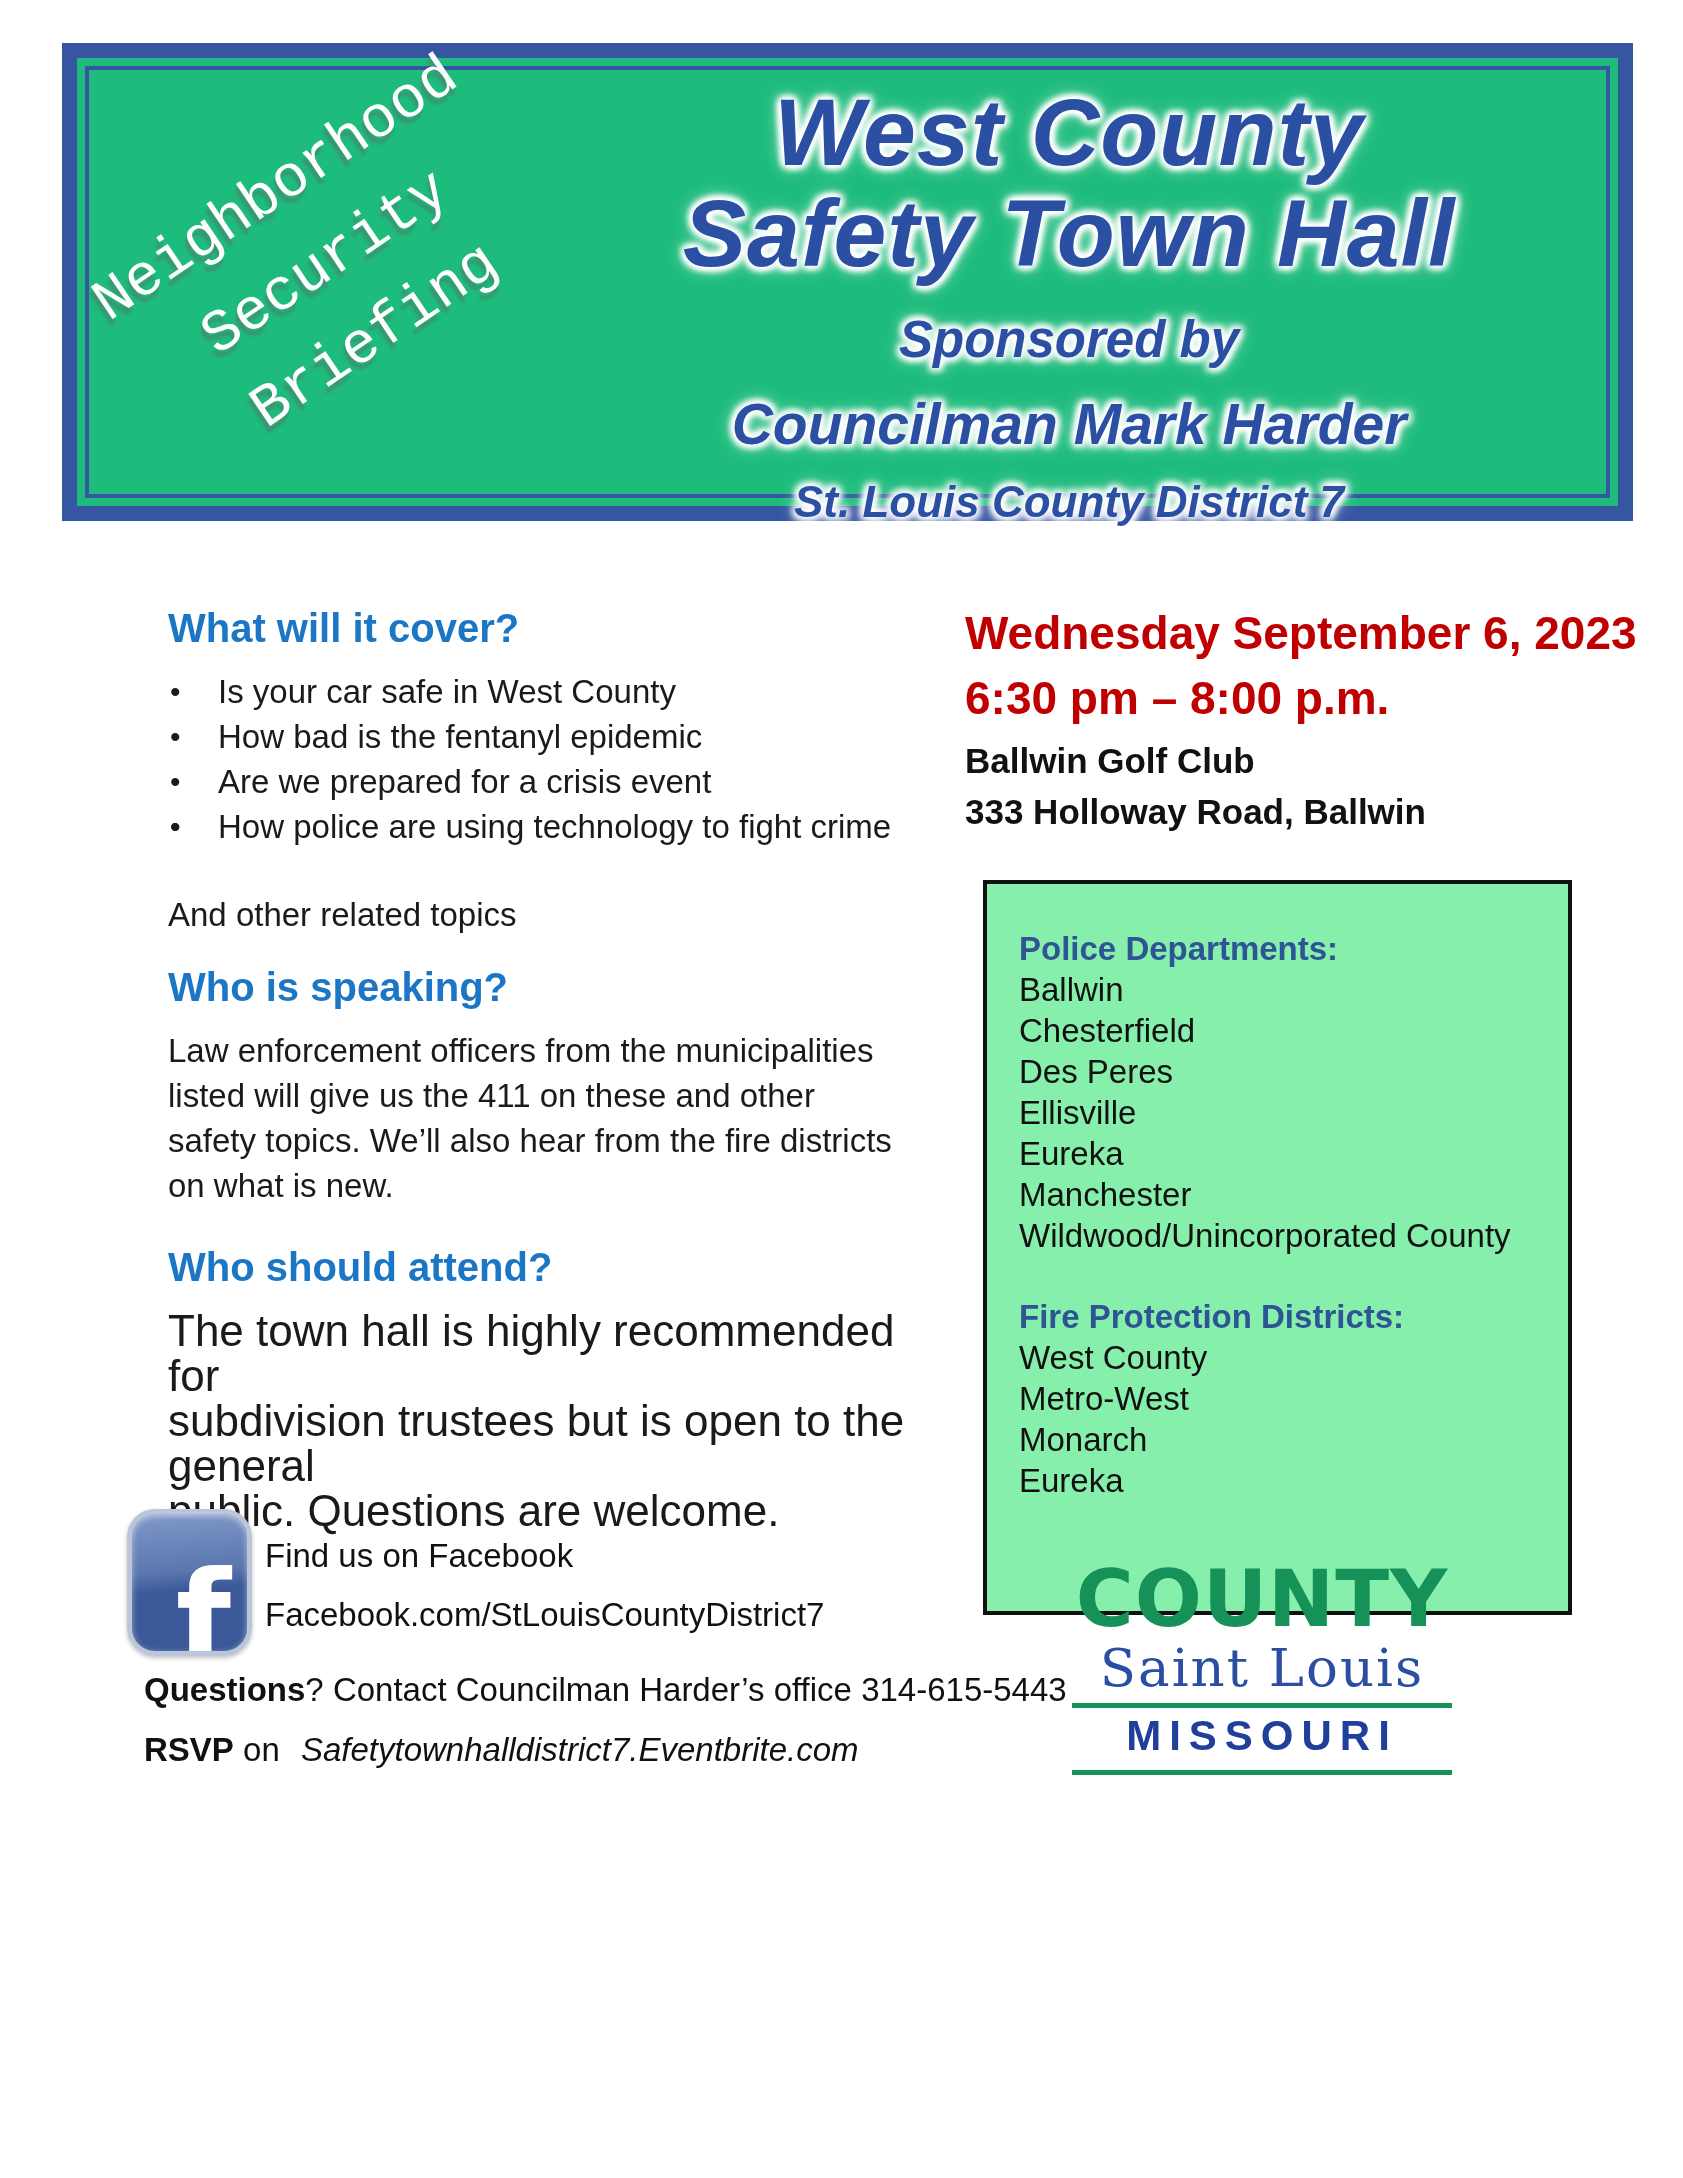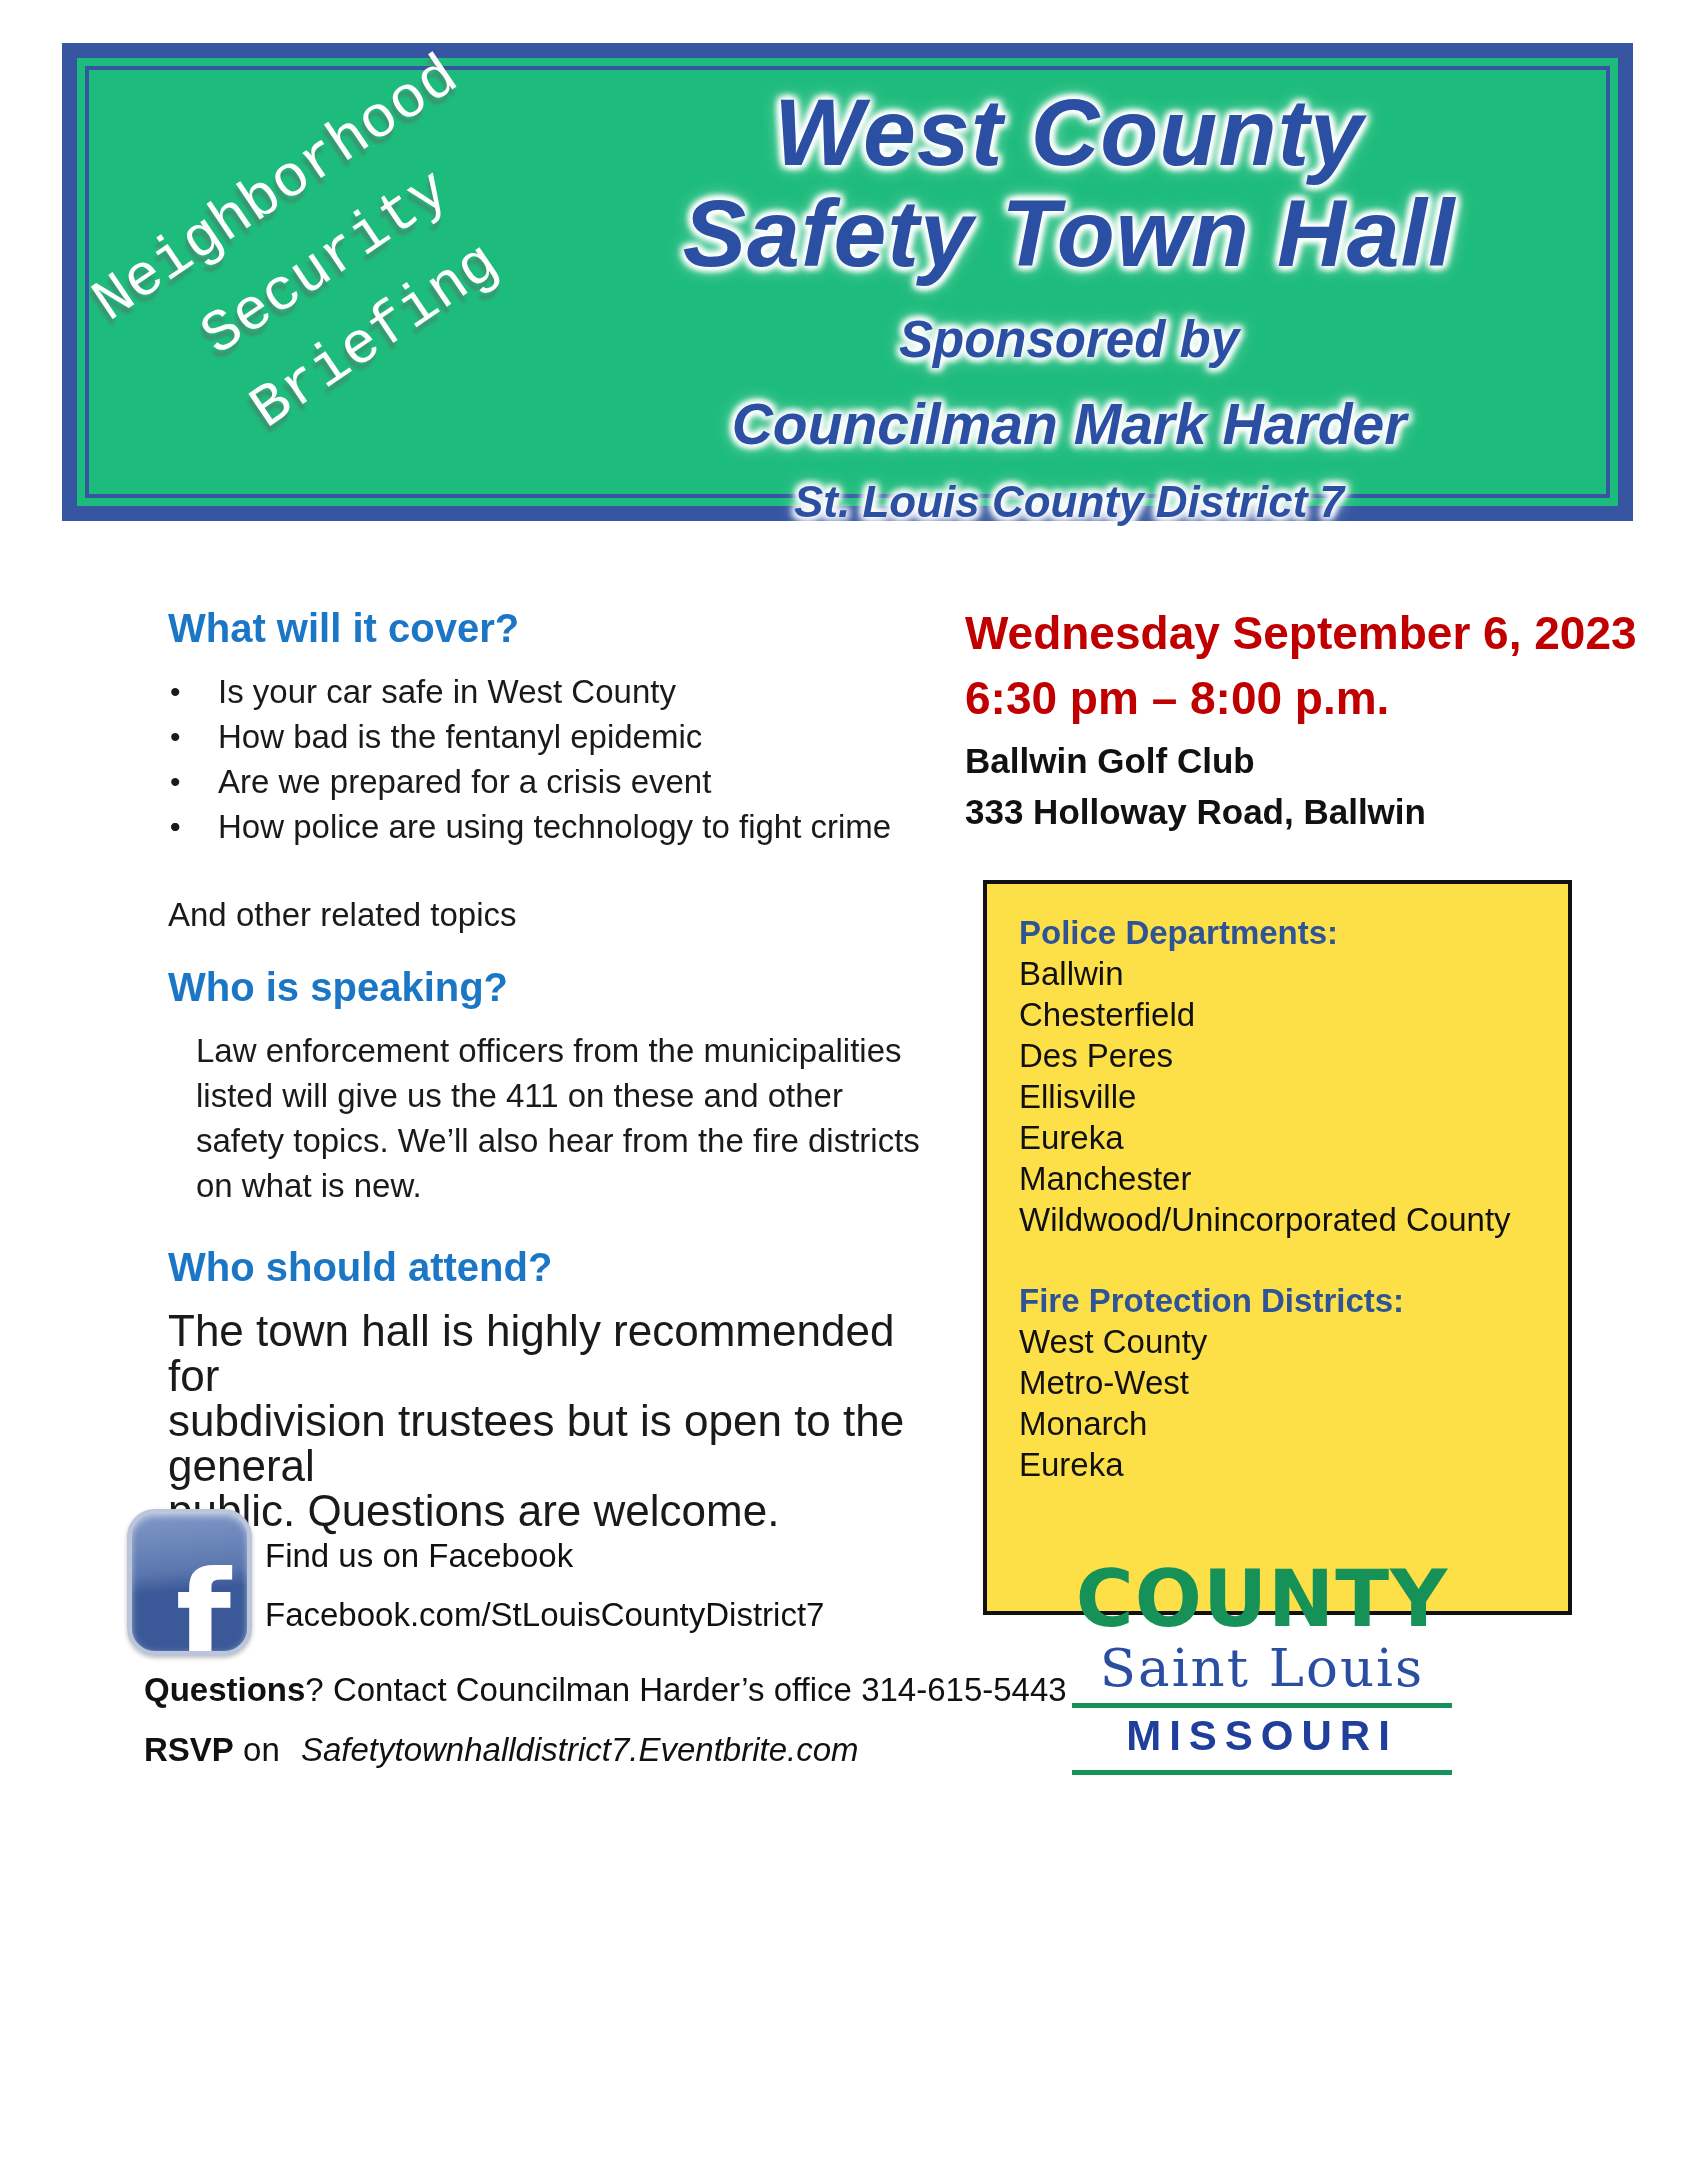--- a/index.html
+++ b/index.html
@@ -33,33 +33,33 @@
   .banner-sub2{font-size:57px;font-weight:bold;font-style:italic;margin-top:22px;}
   .banner-sub3{font-size:44px;font-weight:bold;font-style:italic;margin-top:20px;}
   
   .section-h{position:absolute;left:168px;font-size:40px;font-weight:bold;color:#1b76c5;}
   #h-cover{top:606px;text-align:center;}
   #cover-list{position:absolute;left:168px;top:669px;width:792px;list-style:none;margin:0;padding:0;}
   #cover-list li{position:relative;font-size:33px;line-height:45px;padding-left:50px;}
   #cover-list .dot{position:absolute;left:2px;top:0;font-size:30px;}
   #cover-footer{position:absolute;left:168px;top:892px;font-size:33px;line-height:45px;}
   #h-speaking{top:965px;}
-  #p-speaking{position:absolute;left:168px;top:1028px;width:782px;font-size:33px;line-height:45px;white-space:pre-line;margin-left:28px;}
+  #p-speaking{position:absolute;left:168px;top:1028px;width:782px;font-size:33px;line-height:45px;white-space:pre-line;}
   #h-attend{top:1245px;}
   #p-attend{position:absolute;left:168px;top:1308px;width:782px;font-size:44px;line-height:45px;white-space:pre-line;}
   
   #event-date,#event-time{position:absolute;left:965px;font-size:46px;font-weight:bold;color:#c00000;}
   #event-date{top:606px;}
   #event-time{top:671px;}
   #event-venue,#event-address{position:absolute;left:965px;font-size:35px;font-weight:bold;color:#111111;}
   #event-venue{top:741px;}
   #event-address{top:792px;}
   #participants-box{
     position:absolute;left:983px;top:880px;width:589px;height:735px;box-sizing:border-box;
-    border:4px solid #111111;background:#fde047;padding:28px 12px 0 32px;
+    border:4px solid #111111;background:#86efac;padding:44px 12px 0 32px;
   }
   .box-h{font-size:33px;font-weight:bold;color:#2f5496;line-height:41px;}
   .box-list{font-size:33px;line-height:41px;white-space:pre-line;color:#111111;}
   #fire-heading{margin-top:40px;}
   
   #fb-icon{
     position:absolute;left:127px;top:1509px;width:125px;height:147px;box-sizing:border-box;
     border-radius:28px;border:5px solid #bcc6da;
     background:linear-gradient(175deg,#8099c9 0%,#5a76ad 42%,#3b5998 55%,#3b5998 100%);
     overflow:hidden;box-shadow:inset 0 2px 6px rgba(255,255,255,0.5),0 2px 4px rgba(0,0,0,0.25);

